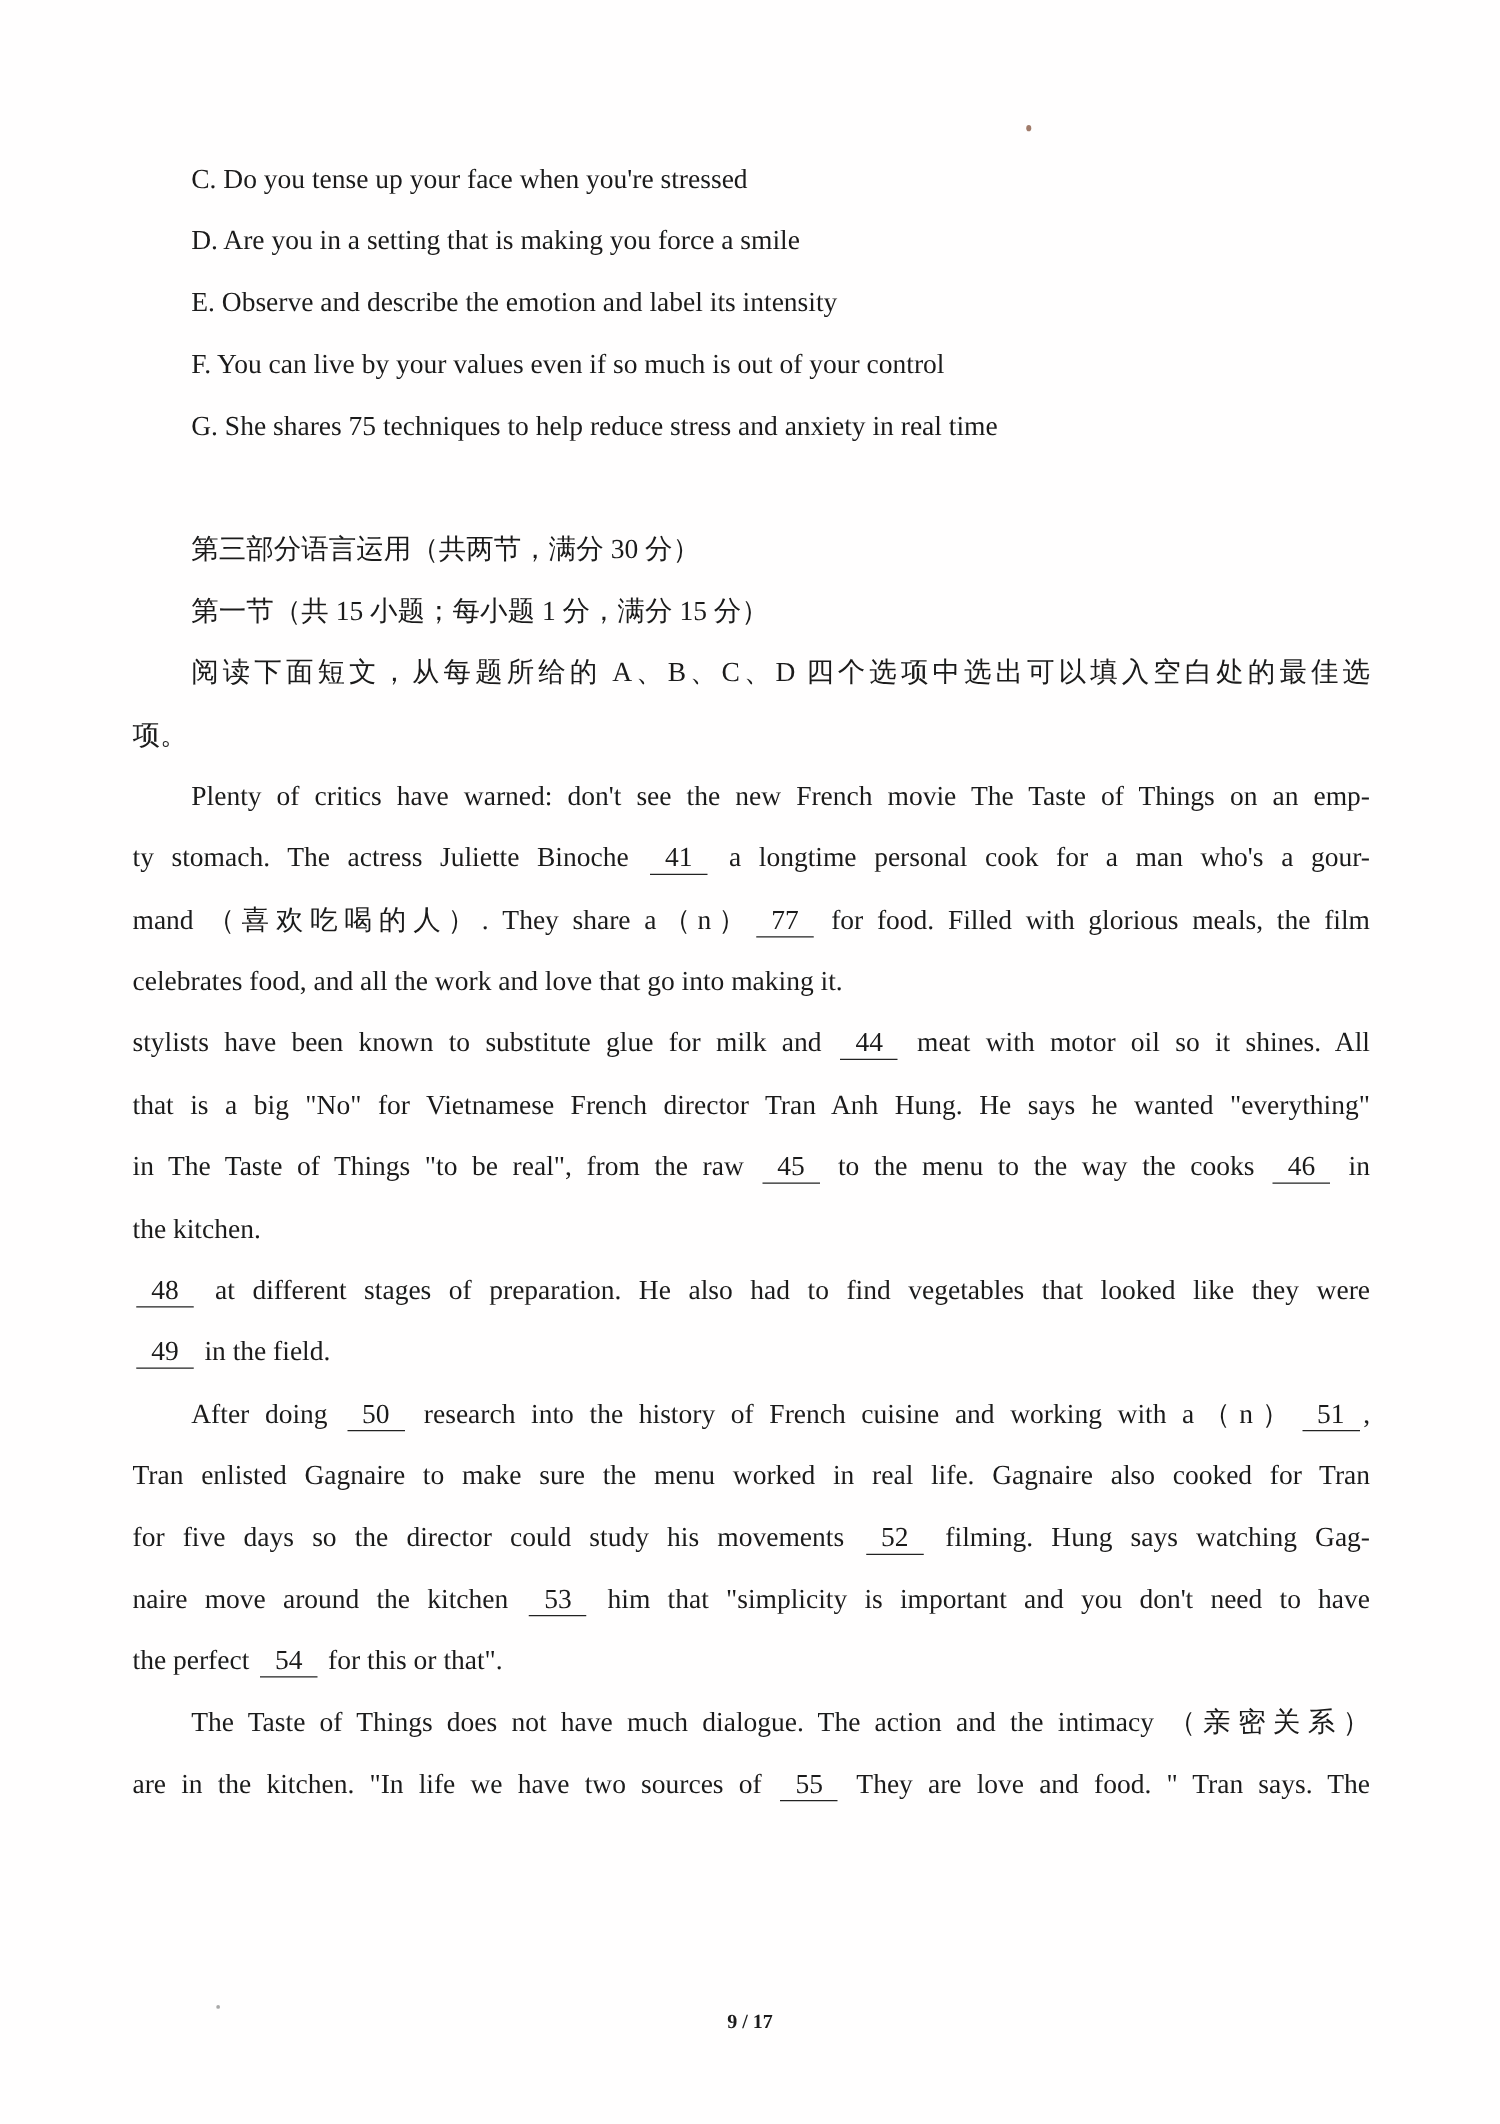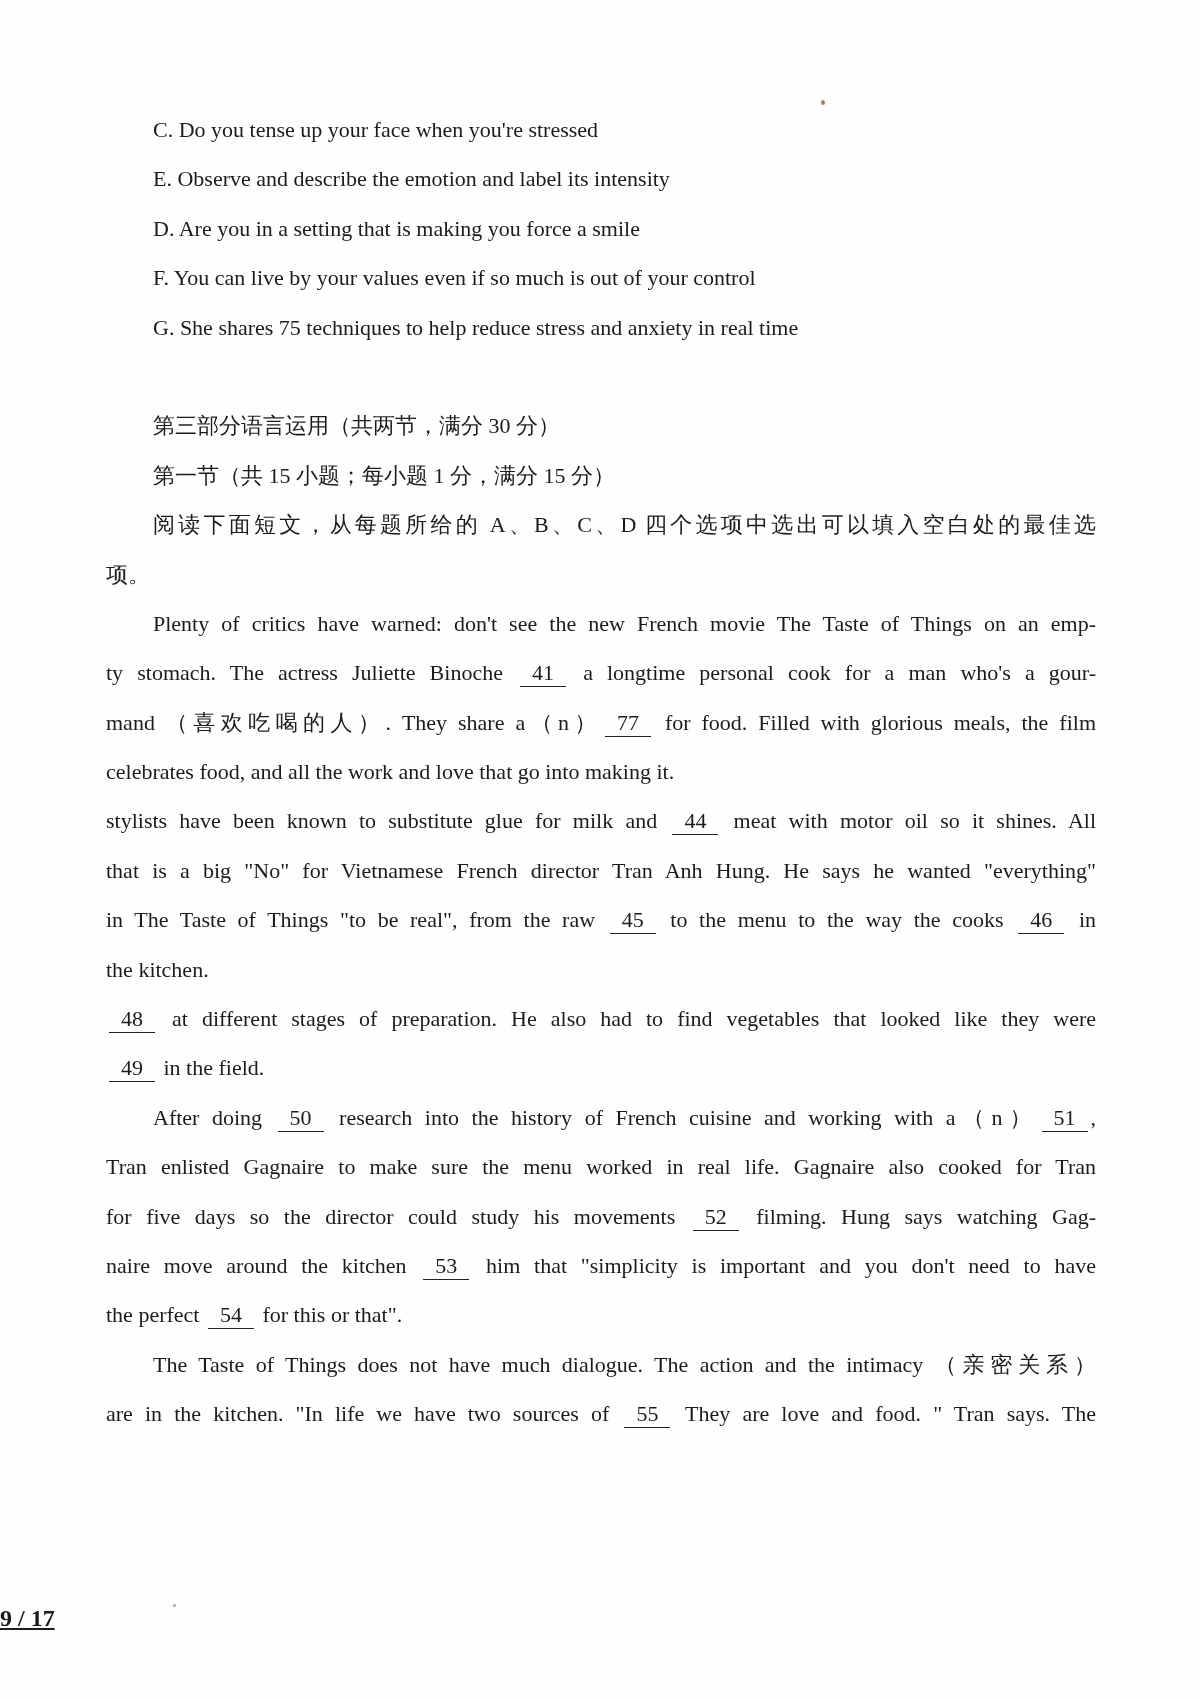--- a/index.html
+++ b/index.html
@@ -12,21 +12,21 @@
     width: 1200px;
     height: 1699px;
     background: #fffefe;
     font-family: "Liberation Serif", "DejaVu Serif", serif;
     color: #1b1b1b;
     overflow: hidden;
   }
   .content {
     position: absolute;
     left: 106px;
-    top: 105px;
+    top: 118px;
     width: 990px;
   }
   .line {
     height: 49.4px;
     line-height: 49.4px;
     font-size: 22px;
     overflow: hidden;
     text-align: left;
     white-space: normal;
   }
@@ -47,25 +47,24 @@
     border-bottom: 1.6px solid #222222;
     line-height: normal;
   }
   .footer {
     position: absolute;
     left: 0;
     right: 0;
     top: 1596px;
     height: 44px;
     line-height: 44px;
-    text-align: left;
-    font-size: 24px;
+    text-align: center;
+    font-size: 16px;
     font-weight: bold;
     color: #1b1b1b;
-    text-decoration: underline;
   }
   .stray-top {
     position: absolute;
     left: 821px;
     top: 100px;
     width: 4px;
     height: 5px;
     background: #8f6450;
     border-radius: 50%;
     opacity: 0.85;
@@ -80,22 +79,22 @@
     border-radius: 50%;
   }
 </style>
 </head>
 <body>
 
 <div class="page">
   <div class="stray-top"></div>
   <div class="content" id="doc-body">
       <div class="line indent"><span>C. Do you tense up your face when you're stressed</span></div>
+      <div class="line indent"><span>D. Are you in a setting that is making you force a smile</span></div>
       <div class="line indent"><span>E. Observe and describe the emotion and label its intensity</span></div>
-      <div class="line indent"><span>D. Are you in a setting that is making you force a smile</span></div>
       <div class="line indent"><span>F. You can live by your values even if so much is out of your control</span></div>
       <div class="line indent"><span>G. She shares 75 techniques to help reduce stress and anxiety in real time</span></div>
       <div class="line spacer"></div>
       <div class="line indent bold"><span>第三部分语言运用（共两节，满分 30 分）</span></div>
       <div class="line indent"><span>第一节（共 15 小题；每小题 1 分，满分 15 分）</span></div>
       <div class="line indent justify"><span>阅读下面短文，从每题所给的 A、B、C、D 四个选项中选出可以填入空白处的最佳选</span></div>
       <div class="line"><span>项。</span></div>
       <div class="line indent justify"><span>Plenty of critics have warned: don't see the new French movie The Taste of Things on an emp-</span></div>
       <div class="line justify"><span>ty stomach. The actress Juliette Binoche </span><span class="blank">41</span><span> a longtime personal cook for a man who's a gour-</span></div>
       <div class="line justify"><span>mand （喜欢吃喝的人）. They share a（n）</span><span class="blank">77</span><span> for food. Filled with glorious meals, the film</span></div>

